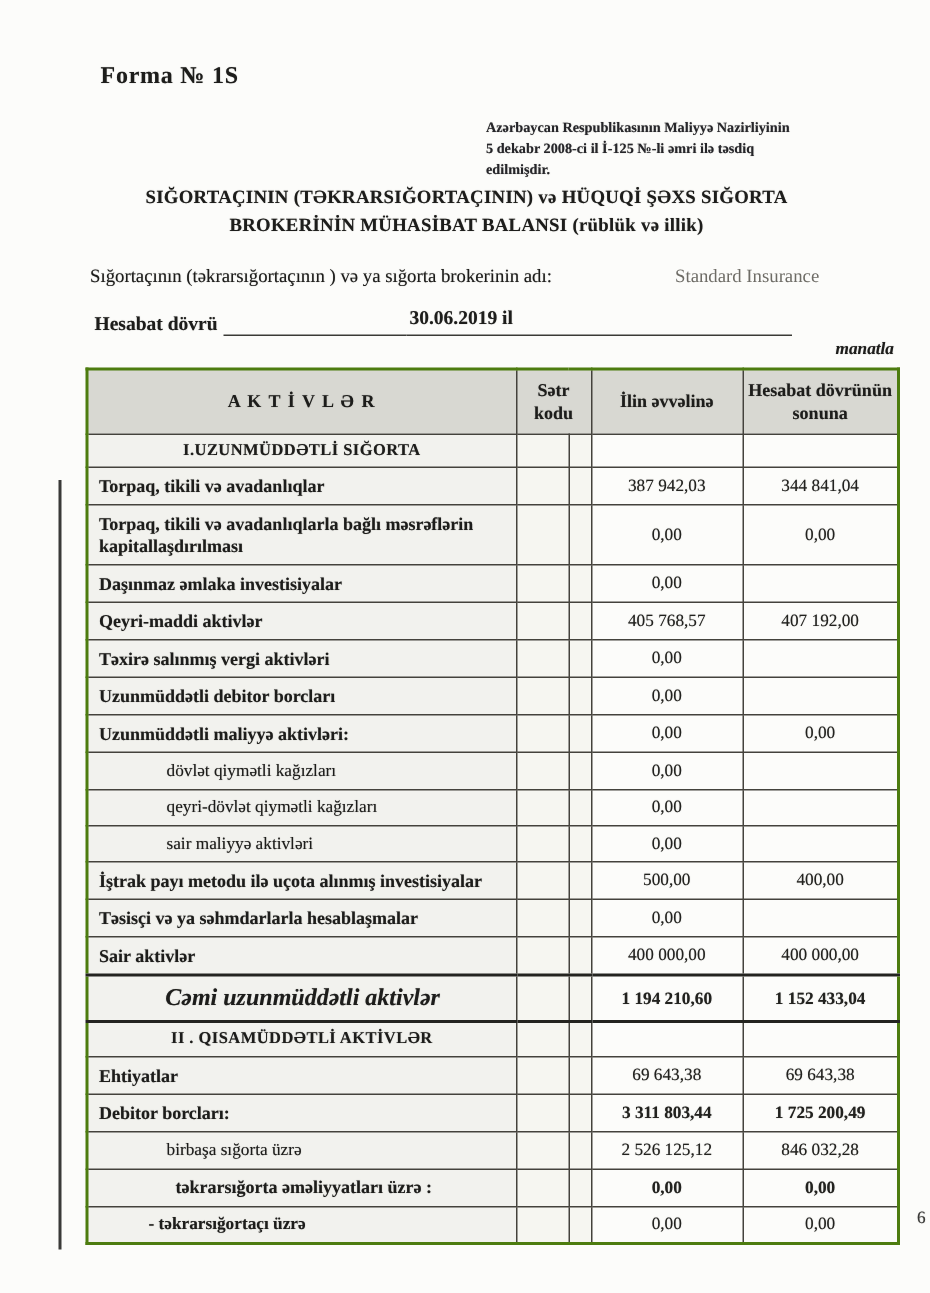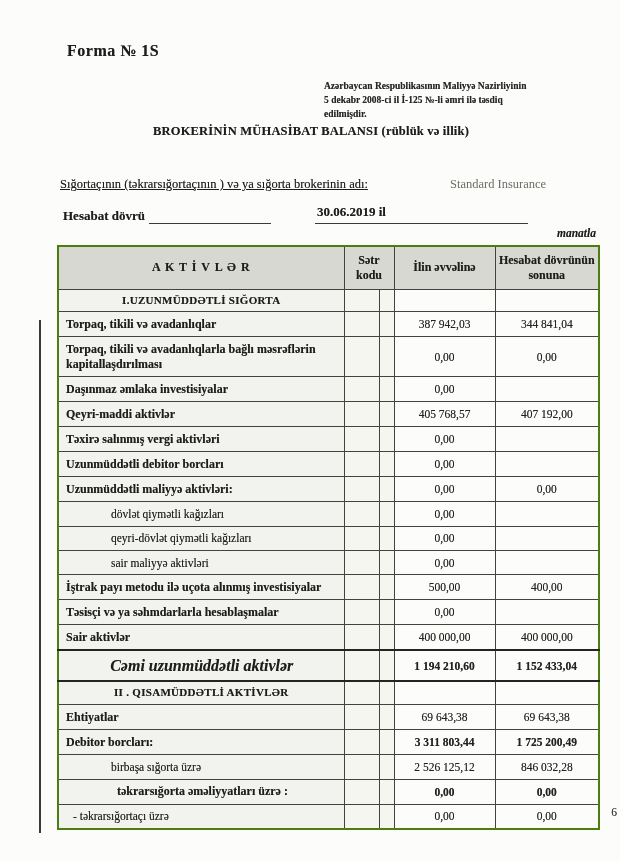--- a/index.html
+++ b/index.html
@@ -28,33 +28,32 @@
     color: #26262a;
   }
   .doc-title {
     position: absolute; top: 122px; left: 55px; width: 512px;
     text-align: center; font-weight: bold; font-size: 12.5px;
     line-height: 1.5; letter-spacing: 0.2px;
   }
   .name-line {
     position: absolute; top: 177px; left: 60px; width: 540px;
     font-size: 12.5px;
-    text-decoration: underline;
   }
   .name-value {
     position: absolute; left: 390px; top: 0px;
     color: #6e6c66; text-shadow: none; font-size: 12.5px; white-space: nowrap; text-align: center;
   }
   .period-line {
     position: absolute; top: 204px; left: 63px; width: 465px;
     display: flex; align-items: flex-end; font-size: 13px; height: 20px;
   }
   .period-label { font-weight: bold; white-space: nowrap; padding-right: 4px; }
   .u-fill1 { width: 122px; border-bottom: 1.5px solid #3a3a36; height: 18px; }
-  .period-value { font-weight: bold; white-space: nowrap; border-bottom: 1.5px solid #3a3a36; padding: 0 6px 0 2px; height: 20px; margin-left: 44px; }
+  .period-value { font-weight: bold; white-space: nowrap; border-bottom: 1.5px solid #3a3a36; padding: 0 6px 0 2px; height: 20px; }
   .u-fill2 { flex: 1; border-bottom: 1.5px solid #3a3a36; height: 18px; }
   .currency-note {
     position: absolute; top: 227px; right: 24px;
     font-style: italic; font-weight: bold; font-size: 11.5px;
   }
 
   
   table.balance {
     position: absolute; left: 57px; top: 245px;
     width: 541px; table-layout: fixed; border-collapse: collapse;
@@ -92,21 +91,21 @@
   td.code-b { background: #f6f6f1; border-left: none; }
   td.val {
     text-align: center; font-size: 11.5px;
     background: #fcfcfa; padding: 4.5px 2px;
     color: #22221f;
   }
 
   tr.r-section td.label { text-align: center; font-size: 11px; letter-spacing: 0.3px; padding: 4px 4px; }
   tr.r-sub td.label { font-weight: normal; font-size: 11.5px; padding-left: 52px; }
   tr.r-subbold td.label { font-weight: bold; font-size: 12px; padding-left: 58px; }
-  tr.r-subdash td.label { font-weight: normal; font-size: 11.5px; padding-left: 14px; }
+  tr.r-subdash td.label { font-weight: bold; font-size: 11.5px; padding-left: 40px; }
   tr.r-total td.label { text-align: center; font-style: italic; font-size: 16px; }
   tr.r-total td { border-top: 2px solid #242420; border-bottom: 2px solid #242420; }
   tr.boldvals td.val { font-weight: bold; font-size: 11.5px; }
 
   
   .scan-edge-line {
     position: absolute; left: 39px; top: 320px;
     width: 2px; height: 513px; background: #1f1f1d; opacity: 0.88;
   }
   .page-number {
@@ -121,20 +120,21 @@
 
   <div class="form-number">Forma № 1S</div>
 
   <div class="approval">
     <div>Azərbaycan Respublikasının Maliyyə Nazirliyinin</div>
     <div>5 dekabr 2008-ci il İ-125 №-li əmri ilə təsdiq</div>
     <div>edilmişdir.</div>
   </div>
 
   <div class="doc-title">
+    <div>SIĞORTAÇININ (TƏKRARSIĞORTAÇININ) və HÜQUQİ ŞƏXS SIĞORTA</div>
     <div>BROKERİNİN MÜHASİBAT BALANSI (rüblük və illik)</div>
   </div>
 
   <div class="name-line">
     <span>Sığortaçının (təkrarsığortaçının ) və ya sığorta brokerinin adı:</span>
     <span class="name-value">Standard Insurance</span>
   </div>
 
   <div class="period-line">
     <span class="period-label">Hesabat dövrü</span>

